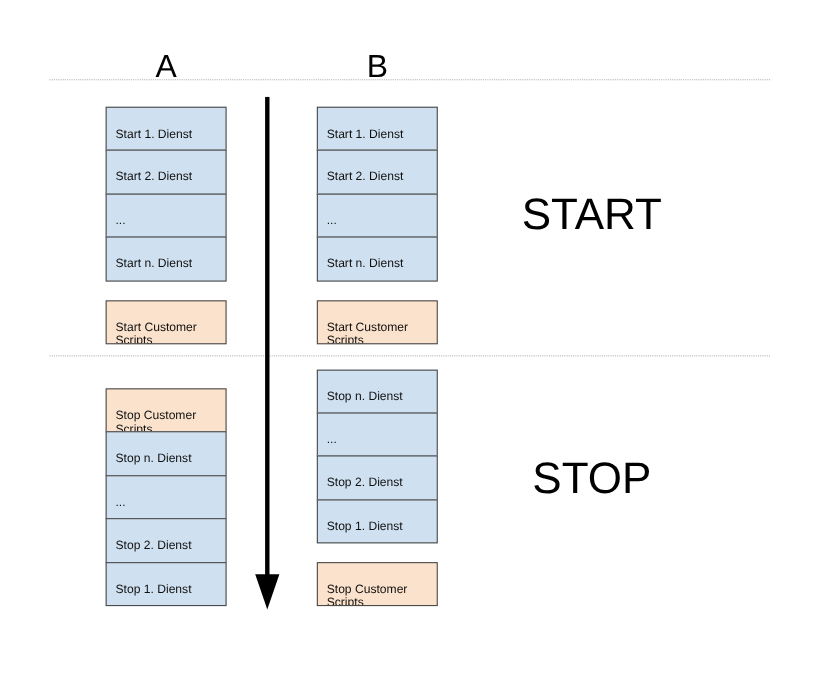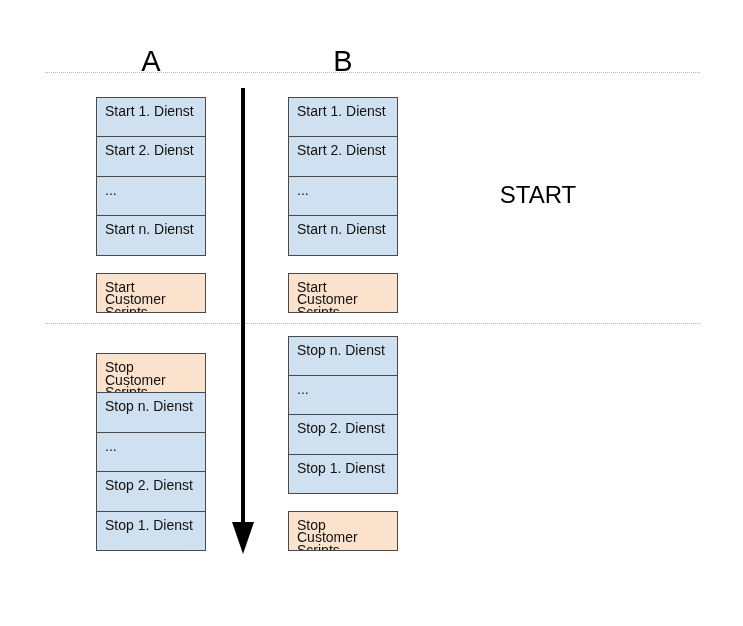--- a/index.html
+++ b/index.html
@@ -54,22 +54,22 @@
   #stack-a-start { left: 96px;  top: 97px;  height: 216px; }
   #stack-b-start { left: 288px; top: 97px;  height: 216px; }
   #stack-a-stop  { left: 96px;  top: 336px; height: 215px; }
   #stack-b-stop  { left: 288px; top: 336px; height: 215px; }
 
   .box {
     box-sizing: border-box;
     flex: 1 1 0;
     border: 1px solid #4a4a4a;
     margin-top: -1px;
-    padding: 7px 7px 0 8px;
-    font-size: 14px;
+    padding: 18px 7px 0 8px;
+    font-size: 11px;
     line-height: 12.5px;
     color: #111111;
     overflow: hidden;
   }
   .box:first-child { margin-top: 0; }
   .box.service  { background: #cfe0f0; }
   .box.customer { background: #fbe2cc; margin-top: 17px; }
   .box .label { display: block; white-space: pre-line; }
 
   
@@ -79,21 +79,21 @@
     top: 88px;
     width: 36px;
     height: 468px;
   }
 
   
   .phase-label {
     position: absolute;
     width: 240px;
     text-align: center;
-    font-size: 24px;
+    font-size: 40px;
     line-height: 42px;
     color: #000000;
   }
   #phase-label-start { left: 418px; top: 174px; }
   #phase-label-stop  { left: 418px; top: 414px; }
 </style>
 </head>
 <body>
 
 <div id="canvas">
@@ -179,14 +179,15 @@
 Scripts</span>
       </div>
     </div>
 
   <svg id="flow-arrow" viewBox="0 0 36 468">
     <line x1="18" y1="0" x2="18" y2="440" stroke="#000000" stroke-width="4"></line>
     <polygon points="7,434 29,434 18,466" fill="#000000"></polygon>
   </svg>
 
   <div class="phase-label" id="phase-label-start">START</div>
+  <div class="phase-label" id="phase-label-stop">STOP</div>
 
 </div>
 
 </body></html>

